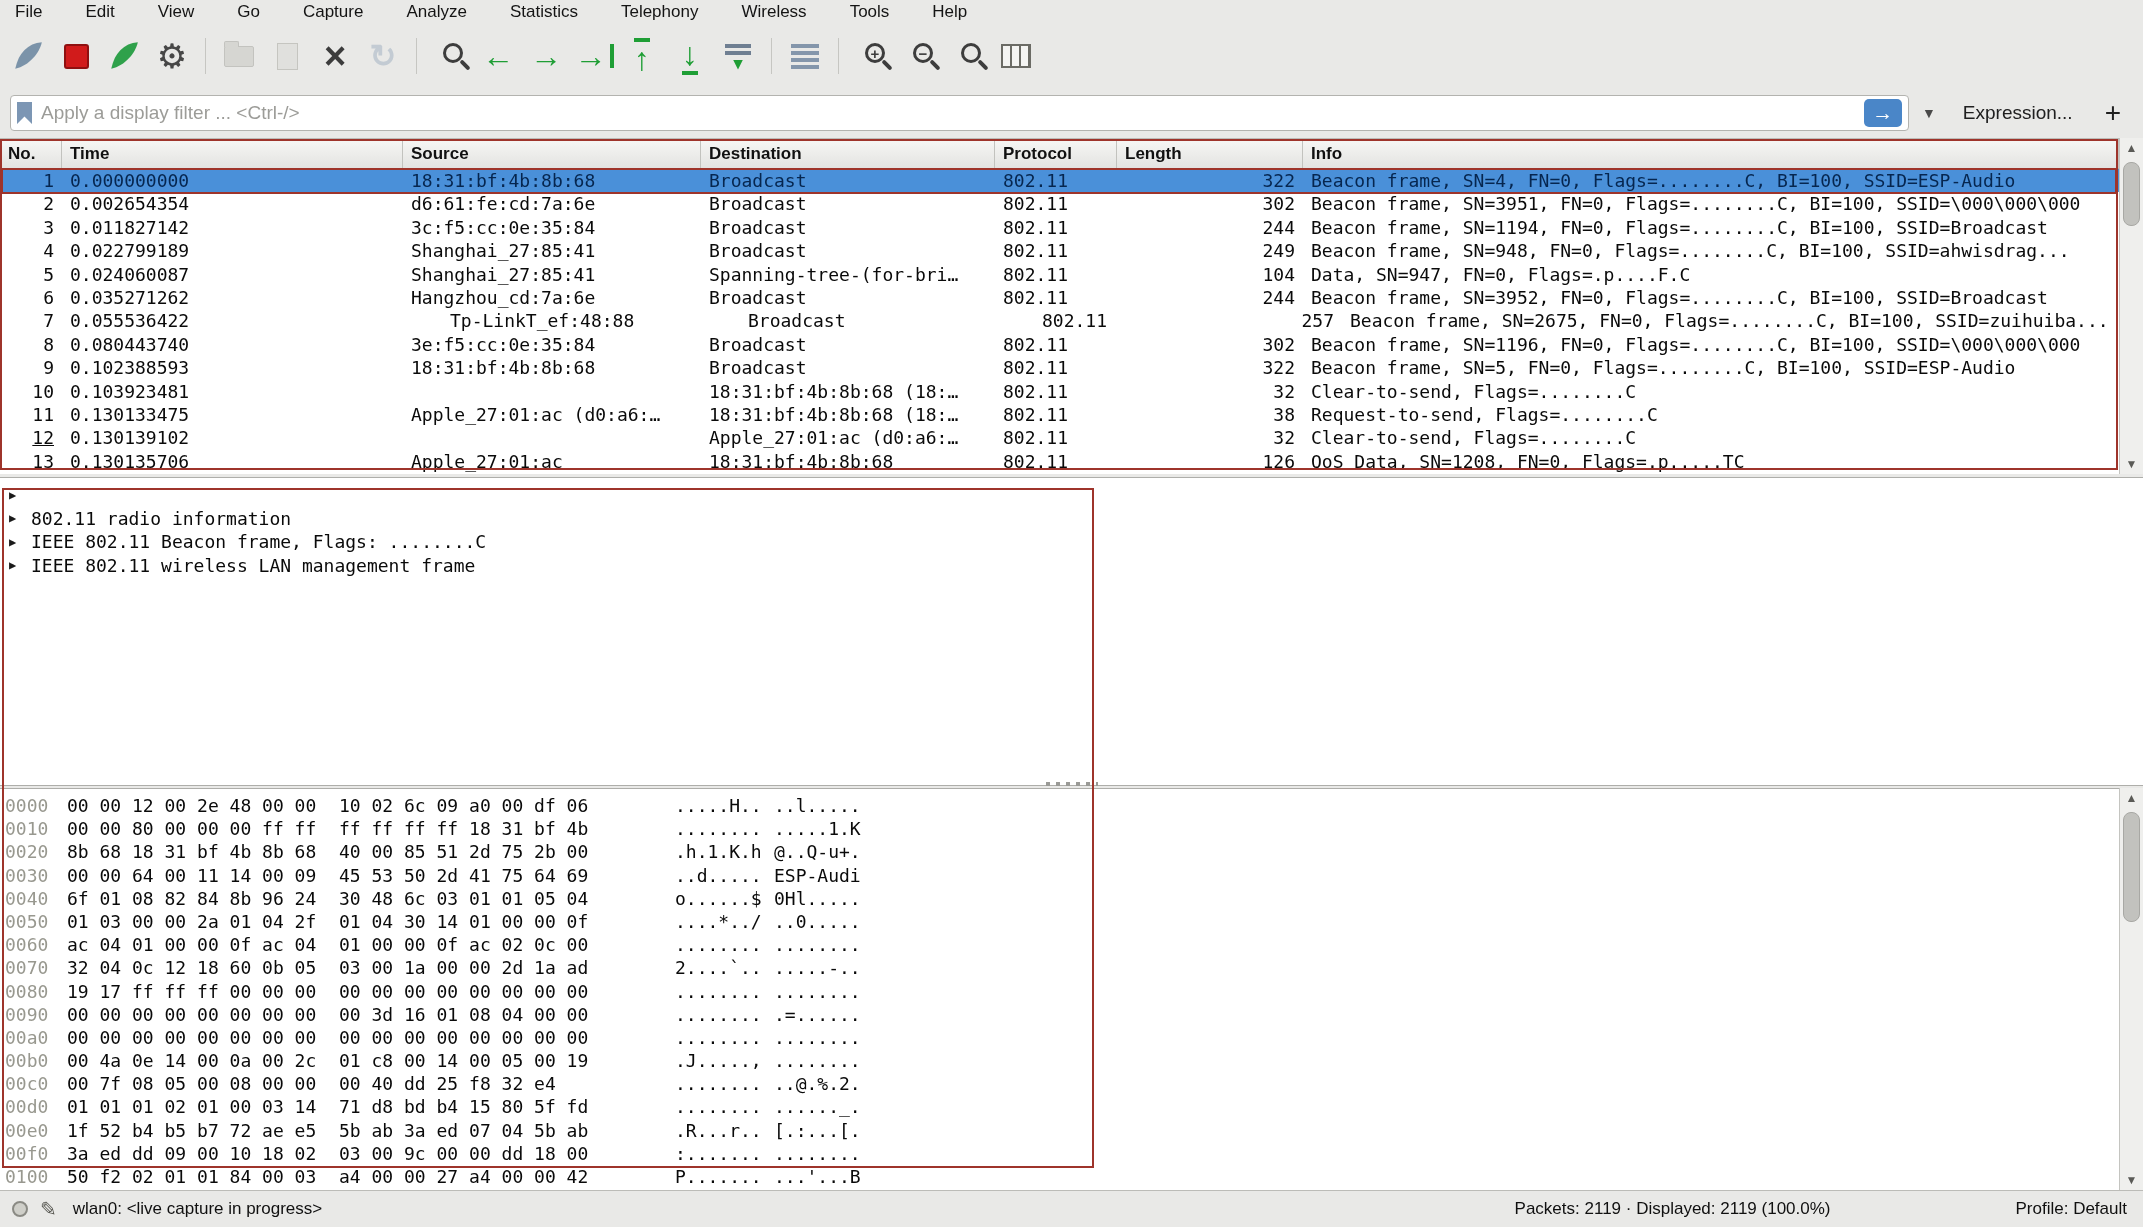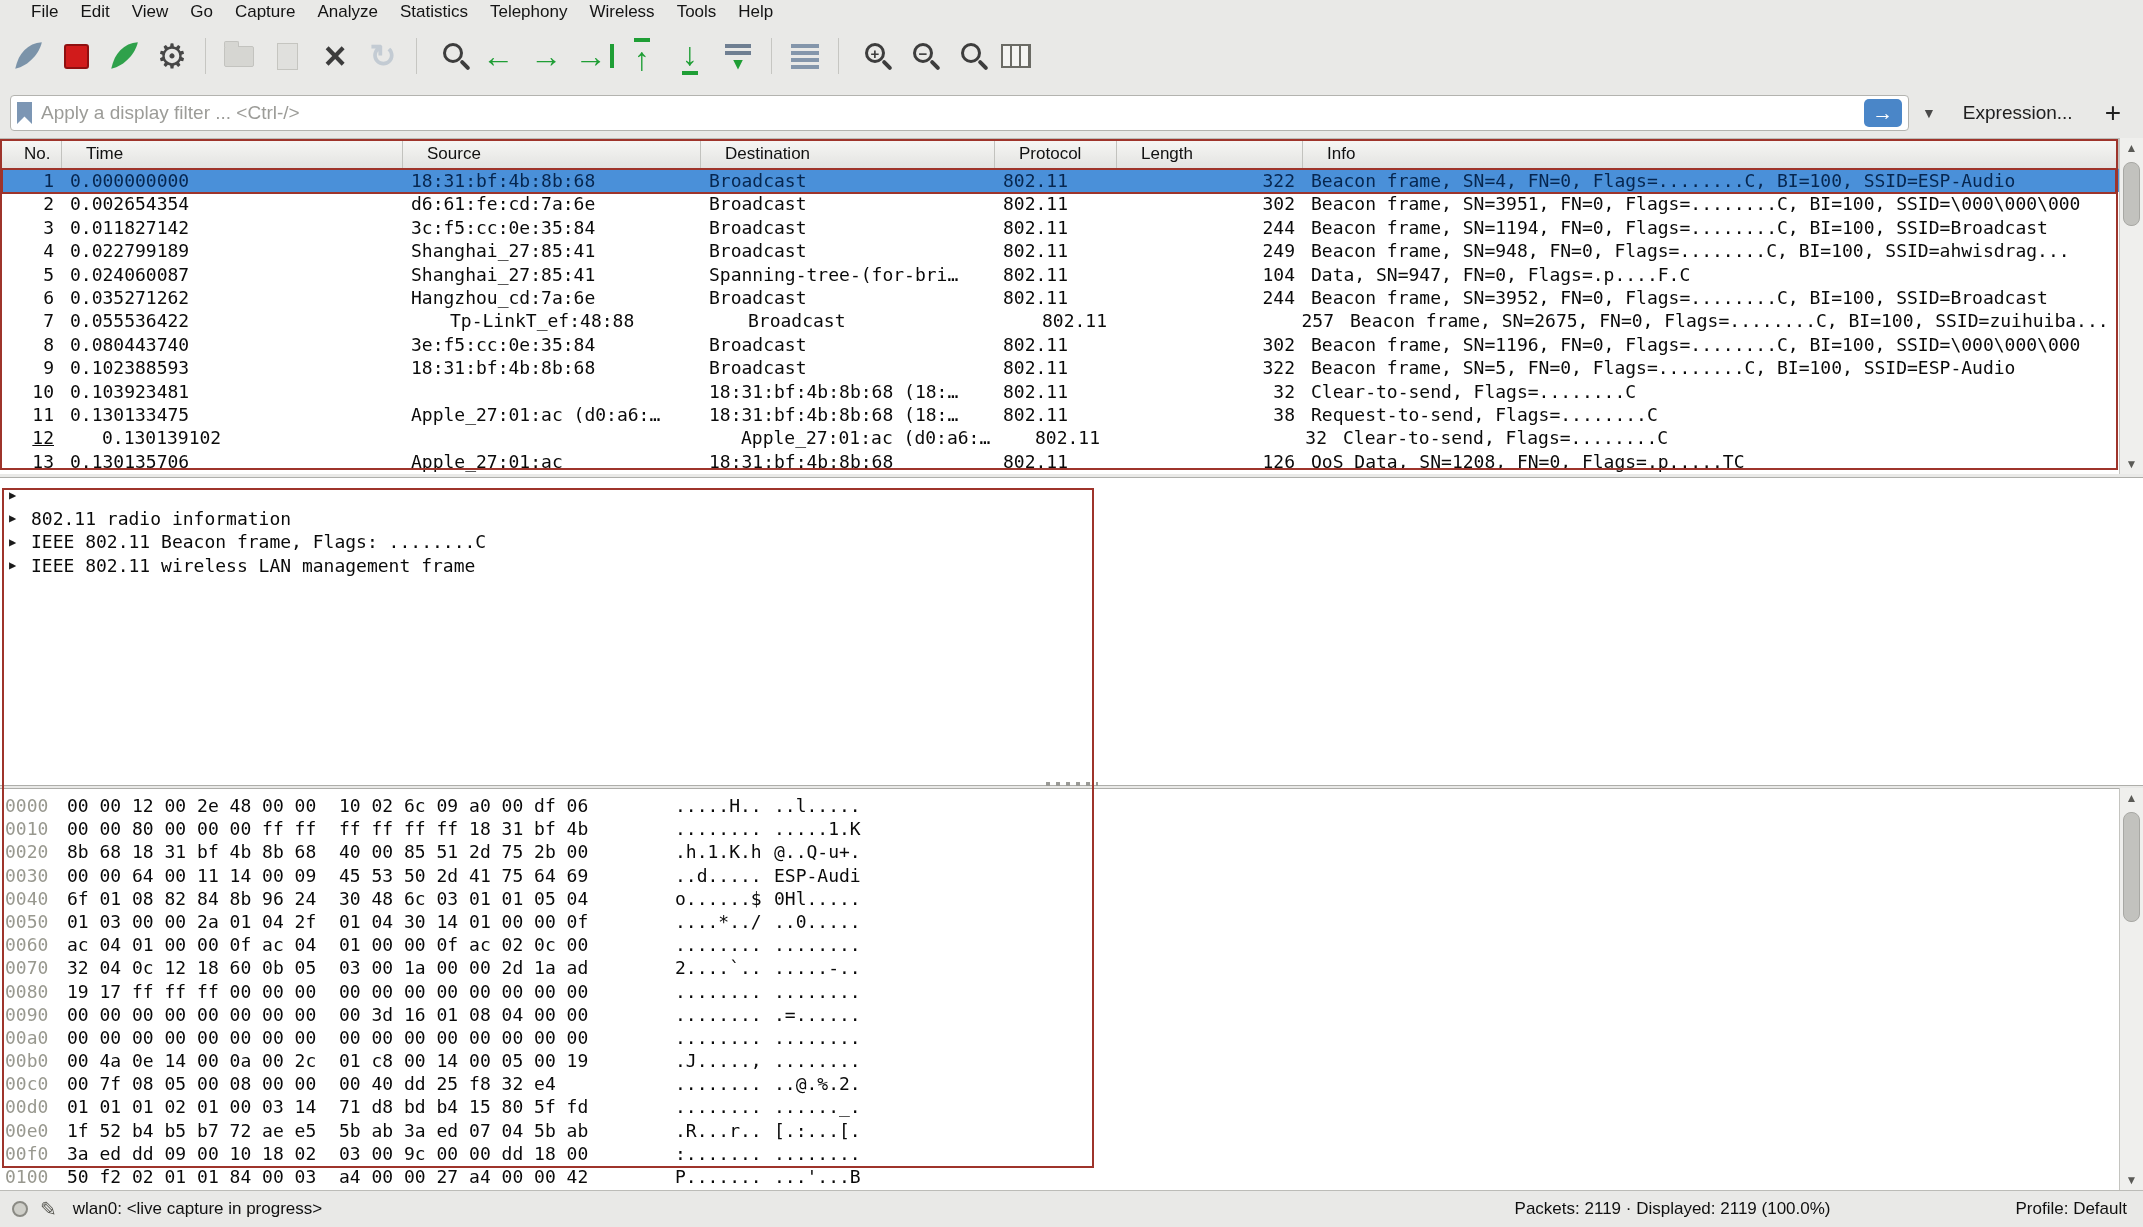--- a/index.html
+++ b/index.html
@@ -4,21 +4,21 @@
 <style>
   * { margin:0; padding:0; box-sizing:border-box; }
   html,body { width:2143px; height:1227px; }
   body {
     position:relative; overflow:hidden;
     background:#e9e9e7; color:#141414;
     font-family:"Liberation Sans", sans-serif;
   }
   
   .menubar { position:absolute; top:0; left:0; width:100%; height:24px;
-    background:#e9e9e7; display:flex; align-items:center; padding-left:20px; font-size:17px; }
+    background:#e9e9e7; display:flex; align-items:center; padding-left:4px; font-size:17px;gap:21px; }
   .menu-item { padding:1px 11px; white-space:nowrap; }
   
   .toolbar { position:absolute; top:24px; left:0; width:100%; height:64px;
     background:#e9e9e7; display:flex; align-items:center; padding-left:4px; }
   .tb-btn { width:48px; height:48px; border-radius:4px; display:flex; align-items:center; justify-content:center; flex-shrink:0; }
   .tb-btn.disabled { opacity:.42; }
   .tb-sep { width:1px; height:36px; background:#c6c6c2; margin:0 9px; flex-shrink:0; }
   .ic { display:flex; align-items:center; justify-content:center; width:42px; height:42px; }
   .sq { width:25px; height:25px; background:#d11b1b; border:2px solid #8f1010; border-radius:3px; }
   .gear { font-size:34px; color:#474747; line-height:1; }
@@ -56,22 +56,22 @@
     display:flex; align-items:center; justify-content:center; font-size:21px; font-weight:700; flex-shrink:0; }
   .apply-btn::before { content:"→"; }
   .chev-btn { width:28px; height:36px; display:flex; align-items:center; justify-content:center; color:#4a4a4a; font-size:14px; }
   .chev-btn::before { content:"▼"; }
   .expr-btn { font-size:19px; color:#202020; padding:0 14px; white-space:nowrap; }
   .plus-btn { font-size:28px; color:#202020; padding:0 12px; }
   
   .pl-header { position:absolute; top:138px; left:0; width:2119px; height:31px; display:flex;
     background:linear-gradient(#f7f7f5,#e3e3e1); border-top:1px solid #bcbcb8; border-bottom:1px solid #b4b4b0;
     font-size:17px; color:#111; }
-  .h-cell { border-right:1px solid #c2c2be; padding:0 24px; display:flex; align-items:center;
-    overflow:hidden; white-space:nowrap; flex-shrink:0; }
+  .h-cell { border-right:1px solid #c2c2be; padding:0 8px; display:flex; align-items:center;
+    overflow:hidden; white-space:nowrap; flex-shrink:0;font-weight:bold; }
   .h-cell.flex { flex:1 1 auto; }
   .pl-rows { position:absolute; top:169px; left:0; width:2119px; height:305px; background:#fff; overflow:hidden;
     font-family:"DejaVu Sans Mono","Liberation Mono",monospace; font-size:18px; color:#0a0a0a; }
   .p-row { display:flex; height:23.4px; white-space:nowrap; }
   .c-cell { display:block; line-height:23.4px; padding:0 8px; overflow:hidden; white-space:pre; flex-shrink:0; }
   .c-right { text-align:right; }
   .c-flex { flex:1 1 auto; min-width:0; }
   .p-row.selected { background:var(--selected_row_bg,#4a90d9); color:var(--selected_row_text,#06264f); }
   
   .details { position:absolute; top:477px; left:0; width:100%; height:309px; background:#fff;
@@ -364,21 +364,21 @@
       <span class="c-cell c-right" style="width: 62px;">11</span>
       <span class="c-cell" style="width: 341px;">0.130133475</span>
       <span class="c-cell" style="width: 298px;">Apple_27:01:ac (d0:a6:…</span>
       <span class="c-cell" style="width: 294px;">18:31:bf:4b:8b:68 (18:…</span>
       <span class="c-cell" style="width: 122px;">802.11</span>
       <span class="c-cell c-right" style="width: 186px;">38</span>
       <span class="c-cell c-flex">Request-to-send, Flags=........C</span>
     </div>
     <div class="p-row">
       <span class="c-cell c-right" style="width: 62px; text-decoration: underline;">12</span>
-      <span class="c-cell" style="width: 341px; margin-left: 32px;">0.130139102</span>
+      <span class="c-cell" style="width: 341px;">0.130139102</span>
       <span class="c-cell" style="width: 298px;"></span>
       <span class="c-cell" style="width: 294px;">Apple_27:01:ac (d0:a6:…</span>
       <span class="c-cell" style="width: 122px;">802.11</span>
       <span class="c-cell c-right" style="width: 186px;">32</span>
       <span class="c-cell c-flex">Clear-to-send, Flags=........C</span>
     </div>
     <div class="p-row">
       <span class="c-cell c-right" style="width: 62px;">13</span>
       <span class="c-cell" style="width: 341px;">0.130135706</span>
       <span class="c-cell" style="width: 298px;">Apple_27:01:ac</span>

